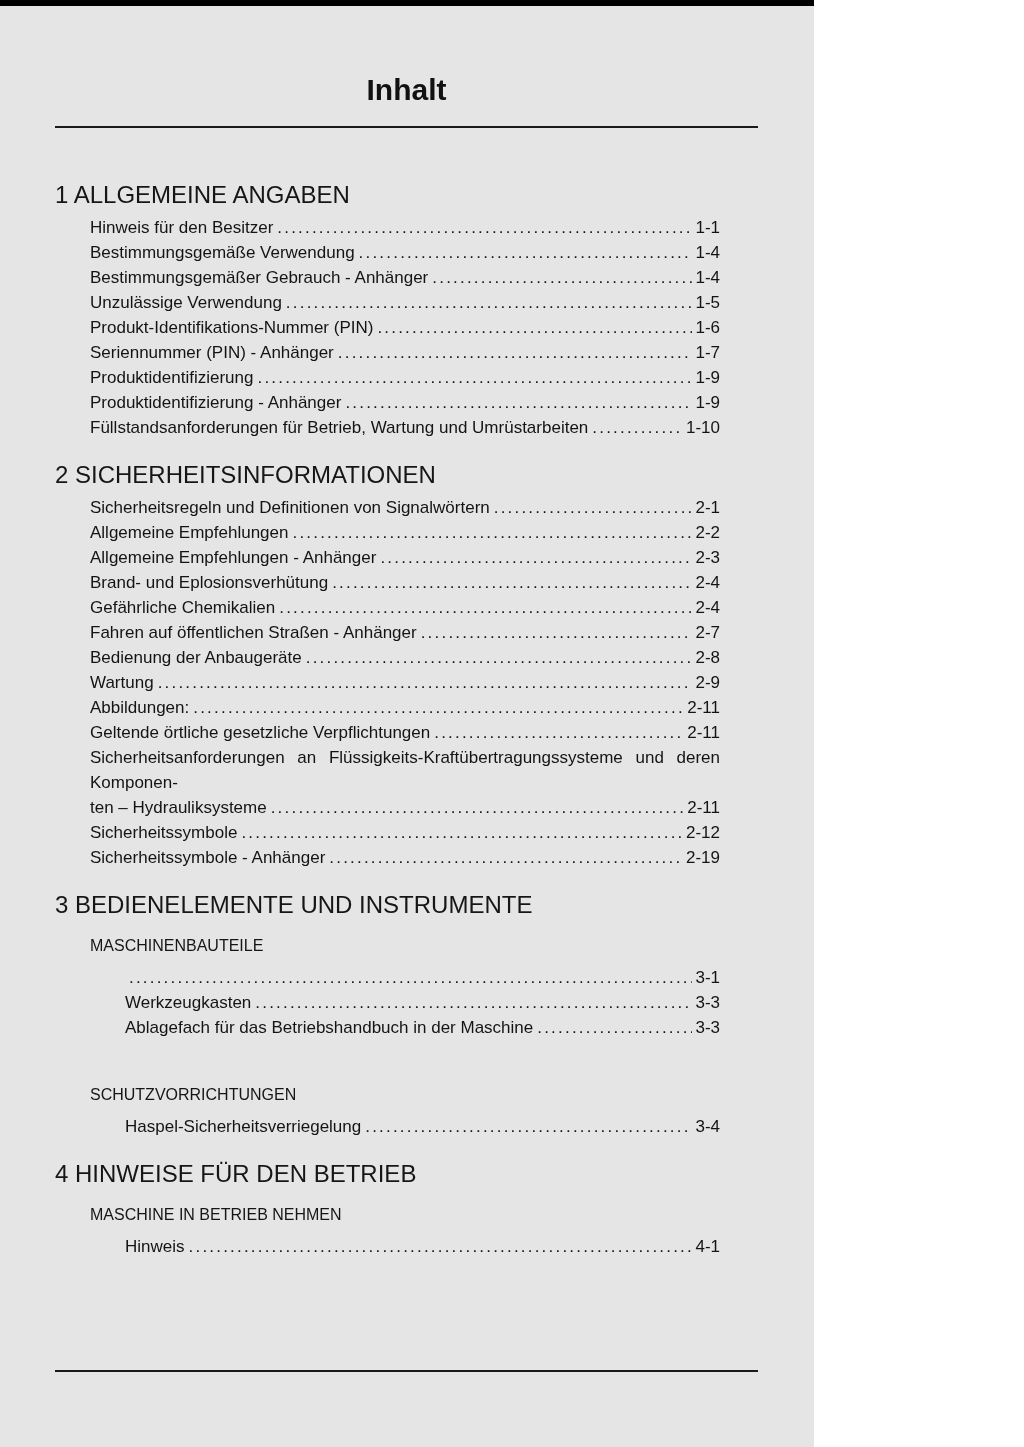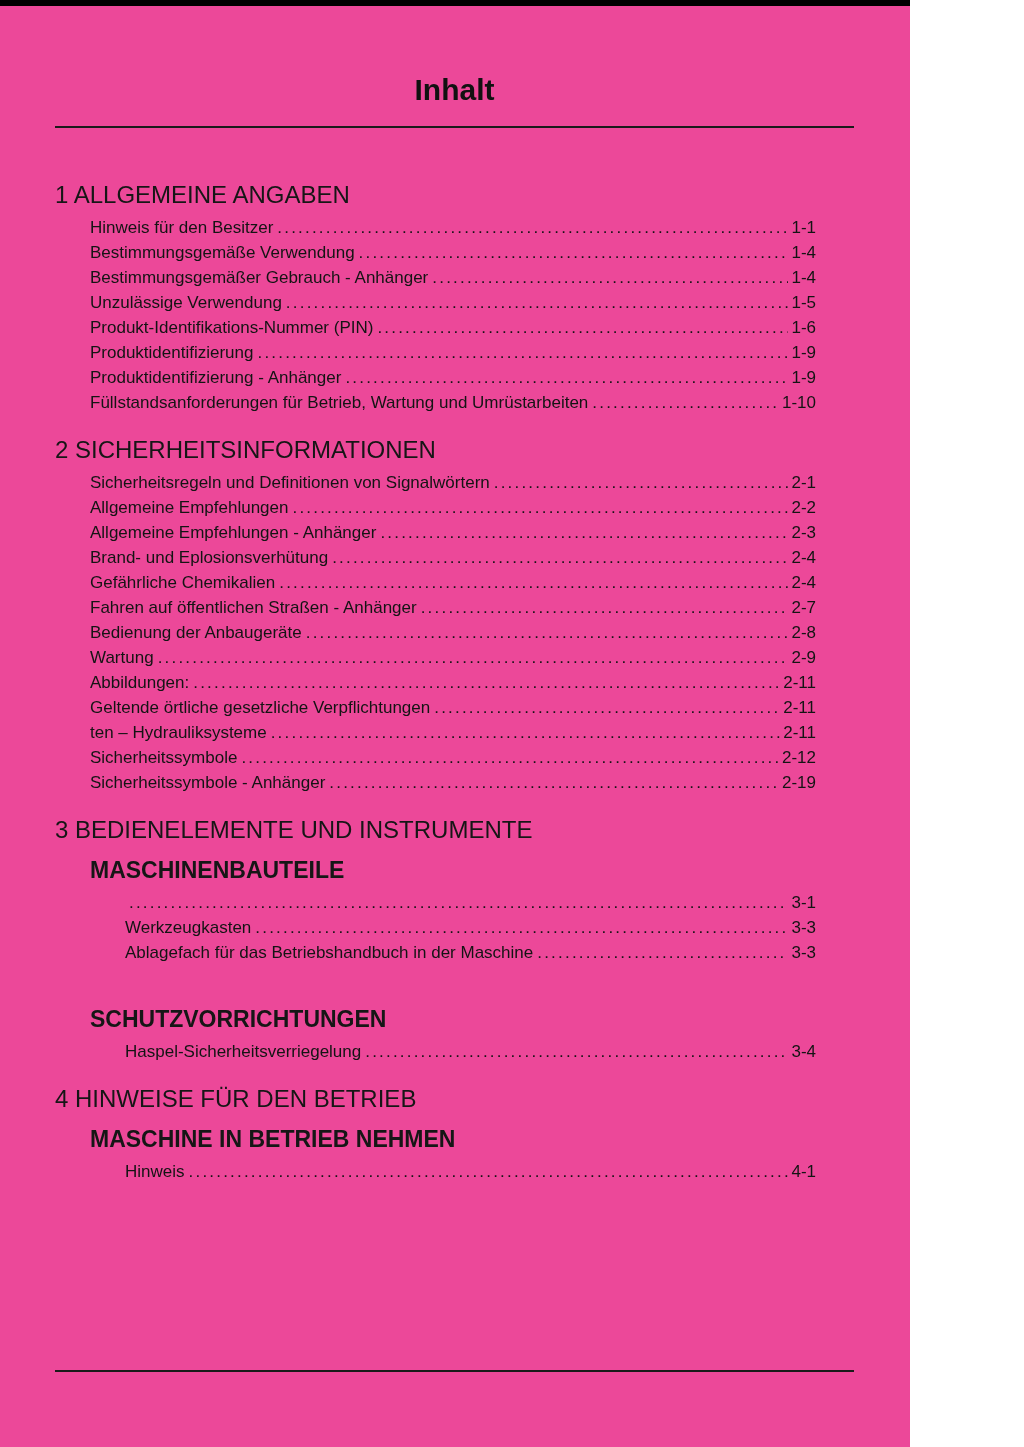--- a/index.html
+++ b/index.html
@@ -9,25 +9,25 @@
   }
   body {
     width: 1024px;
     height: 1447px;
     overflow: hidden;
     font-family: "Liberation Sans", "DejaVu Sans", sans-serif;
     color: #141414;
   }
   .page {
     position: relative;
-    width: 910px;
+    width: 814px;
     height: 1447px;
     box-sizing: border-box;
     padding: 0 56px 0 55px;
-    background: #ec4899;
+    background: #e5e5e5;
   }
   .scan-edge-top {
     position: absolute;
     top: 0; left: 0; right: 0;
     height: 6px;
     background: #000000;
   }
   h1.page-title {
     margin: 0;
     padding-top: 72px;
@@ -49,23 +49,23 @@
     font-size: 24px;
     line-height: 30px;
     font-weight: 400;
     margin: 20px 0 0 0;
     color: #161616;
   }
   .toc > .section-heading:first-child {
     margin-top: 52px;
   }
   .subsection-heading {
-    font-size: 23px;
+    font-size: 16px;
     line-height: 29px;
-    font-weight: 700;
+    font-weight: 400;
     margin: 40px 0 0 35px;
     color: #161616;
   }
   .section-heading + .subsection-heading {
     margin-top: 11px;
   }
   .entries {
     margin: 5px 0 0 35px;
   }
   .entries.indent2 {
@@ -142,20 +142,25 @@
     <span class="dots"></span>
     <span class="pagenum">1-5</span>
   </div>
 
   <div class="entry">
     <span class="label">Produkt-Identifikations-Nummer (PIN)</span>
     <span class="dots"></span>
     <span class="pagenum">1-6</span>
   </div>
 
+  <div class="entry">
+    <span class="label">Seriennummer (PIN) - Anhänger</span>
+    <span class="dots"></span>
+    <span class="pagenum">1-7</span>
+  </div>
 
   <div class="entry">
     <span class="label">Produktidentifizierung</span>
     <span class="dots"></span>
     <span class="pagenum">1-9</span>
   </div>
 
   <div class="entry">
     <span class="label">Produktidentifizierung - Anhänger</span>
     <span class="dots"></span>
@@ -224,20 +229,21 @@
     <span class="dots"></span>
     <span class="pagenum">2-11</span>
   </div>
 
   <div class="entry">
     <span class="label">Geltende örtliche gesetzliche Verpflichtungen</span>
     <span class="dots"></span>
     <span class="pagenum">2-11</span>
   </div>
 
+  <div class="entry-pre">Sicherheitsanforderungen an Flüssigkeits-Kraftübertragungssysteme und deren Komponen-</div>
 
   <div class="entry">
     <span class="label">ten – Hydrauliksysteme</span>
     <span class="dots"></span>
     <span class="pagenum">2-11</span>
   </div>
 
   <div class="entry">
     <span class="label">Sicherheitssymbole</span>
     <span class="dots"></span>

